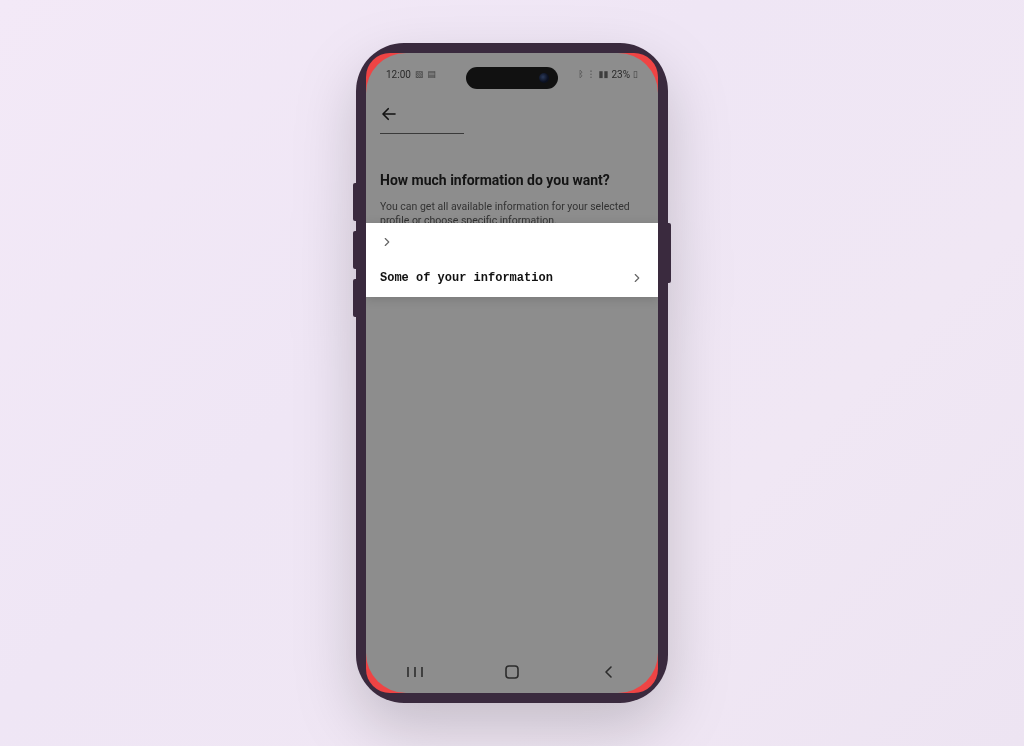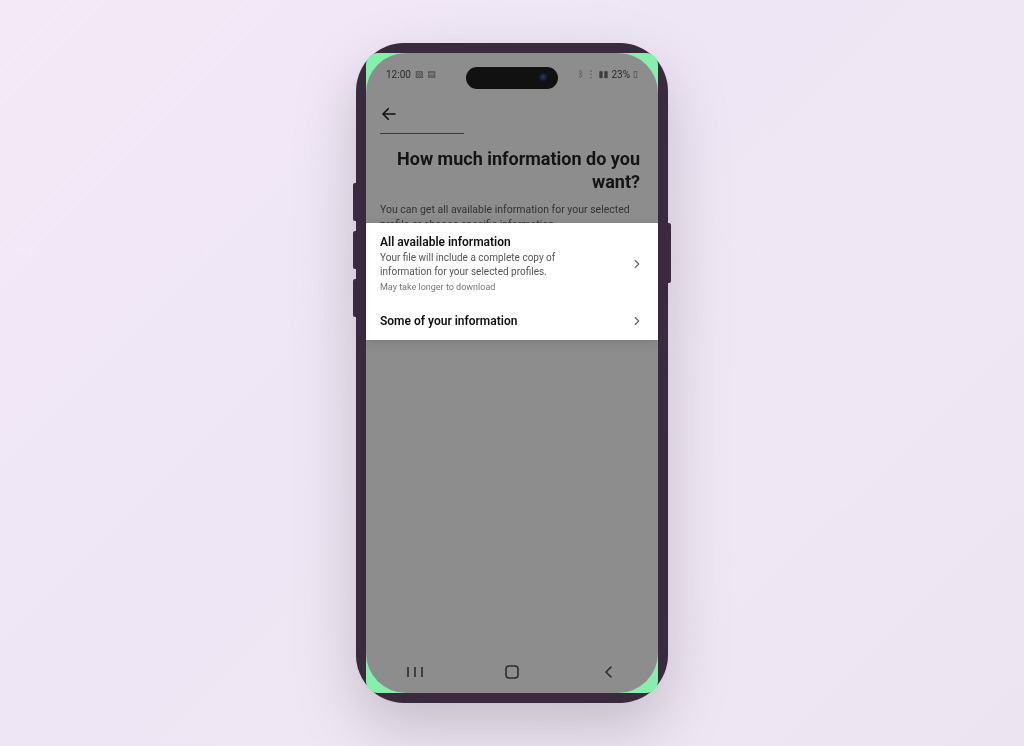--- a/index.html
+++ b/index.html
@@ -50,22 +50,22 @@
     width: 3px;
     height: 60px;
     background: #3a2a3e;
     border-radius: 0 2px 2px 0;
   }
 
   .screen {
     position: relative;
     width: 100%;
     height: 100%;
-    background: #86efac;
-    border-radius: 12px;
+    background: #ef4444;
+    border-radius: 24px;
     overflow: hidden;
   }
 
   
   .dim {
     position: absolute;
     inset: 0;
     background: #8d8d8d;
     border-radius: 40px;
   }
@@ -126,27 +126,26 @@
     color: #111;
   }
   .underline {
     width: 84px;
     height: 1px;
     background: #3a3a3a;
     margin-top: 6px;
   }
 
   .heading {
-    font-size: 18px;
+    font-size: 14px;
     font-weight: 700;
     line-height: 1.25;
     color: #141414;
-    margin-top: 4px;
+    margin-top: 28px;
     max-width: 260px;
-    text-align: right;
   }
   .subheading {
     font-size: 10.5px;
     color: #333;
     line-height: 1.4;
     margin-top: 10px;
     max-width: 260px;
   }
 
   .cards {
@@ -157,21 +156,21 @@
     z-index: 25;
     background: #ffffff;
     box-shadow: 0 2px 10px rgba(0,0,0,0.15);
   }
   .card {
     display: flex;
     align-items: center;
     padding: 12px 14px 12px 14px;
     cursor: pointer;
   }
-  .card + .card { padding-top: 10px; }
+  .card + .card { padding-top: 10px; font-family: Liberation Mono, monospace; }
   .card-text { flex: 1; padding-right: 8px; }
   .card-title {
     font-size: 12px;
     font-weight: 600;
     color: #111;
   }
   .card-desc {
     font-size: 10px;
     color: #555;
     line-height: 1.35;
@@ -240,25 +239,20 @@
           <div class="underline"></div>
         </div>
 
         <h1 class="heading">How much information do you want?</h1>
         <p class="subheading">You can get all available information for your selected profile or choose specific information.</p>
       </div>
 
       <div class="cards">
 
         <div class="card">
-          <div class="card-text">
-            <div class="card-title">All available information</div>
-            <div class="card-desc">Your file will include a complete copy of information for your selected profiles.</div>
-            <div class="card-note">May take longer to download</div>
-          </div>
           <svg class="chev" viewBox="0 0 24 24" fill="none" stroke="currentColor" stroke-width="2" stroke-linecap="round" stroke-linejoin="round">
             <polyline points="9 18 15 12 9 6"></polyline>
           </svg>
         </div>
 
         <div class="card">
           <div class="card-text">
             <div class="card-title">Some of your information</div>
           </div>
           <svg class="chev" viewBox="0 0 24 24" fill="none" stroke="currentColor" stroke-width="2" stroke-linecap="round" stroke-linejoin="round">

